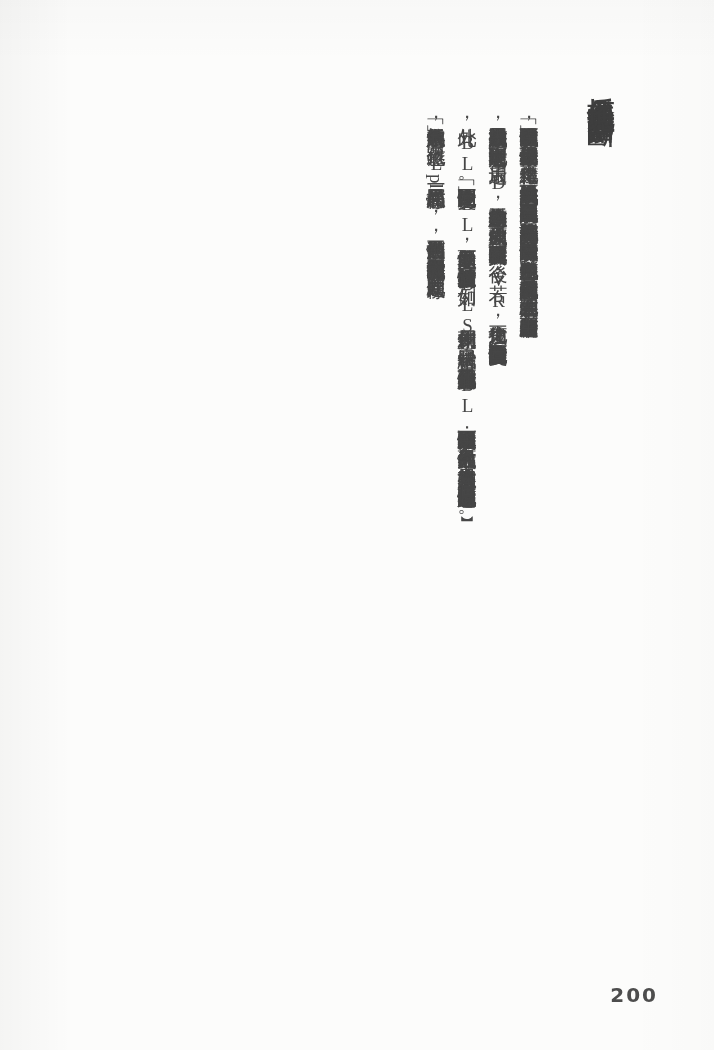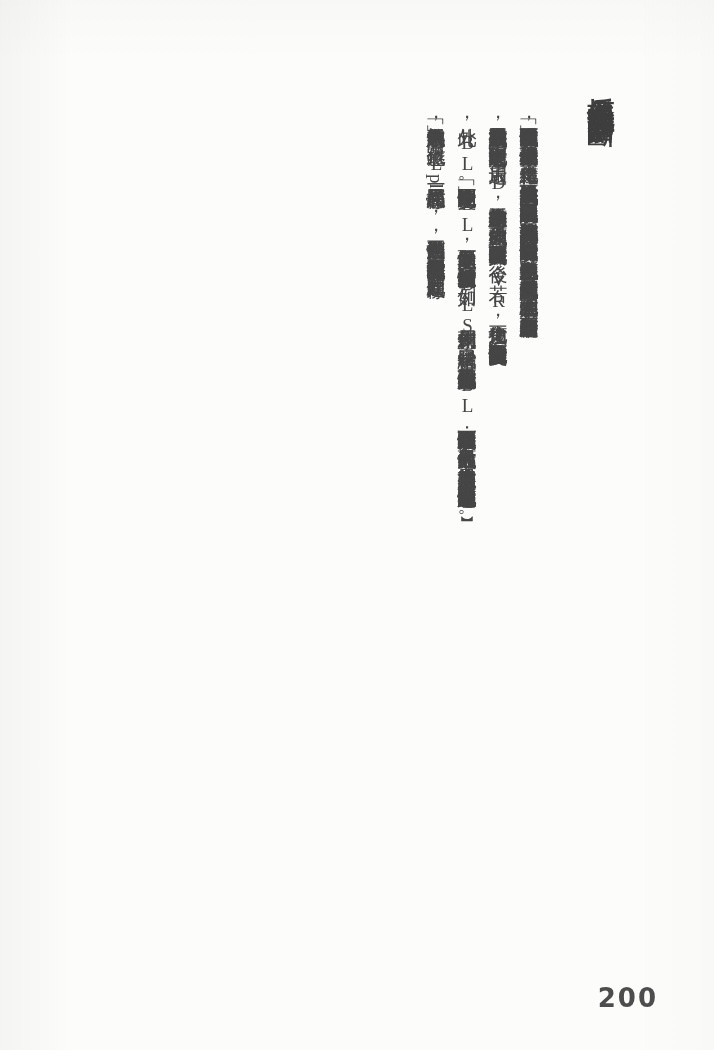--- a/index.html
+++ b/index.html
@@ -75,21 +75,21 @@
   .figref {
     font-weight: 700;
     font-size: 13px;
     letter-spacing: 0.5px;
   }
   .page-number {
     position: absolute;
     top: 983px;
     right: 56px;
     font-family: "DejaVu Sans", "Liberation Sans", sans-serif;
-    font-size: 26px;
+    font-size: 20px;
     font-weight: 600;
     letter-spacing: 2px;
     color: var(--page-number, #4d4d4d);
   }
 </style>
 </head>
 <body style="--background: #fcfcfb; --text: #464646; --title: #3e3e3e; --page-number: #4d4d4d;">
 
 <div class="page">
 

